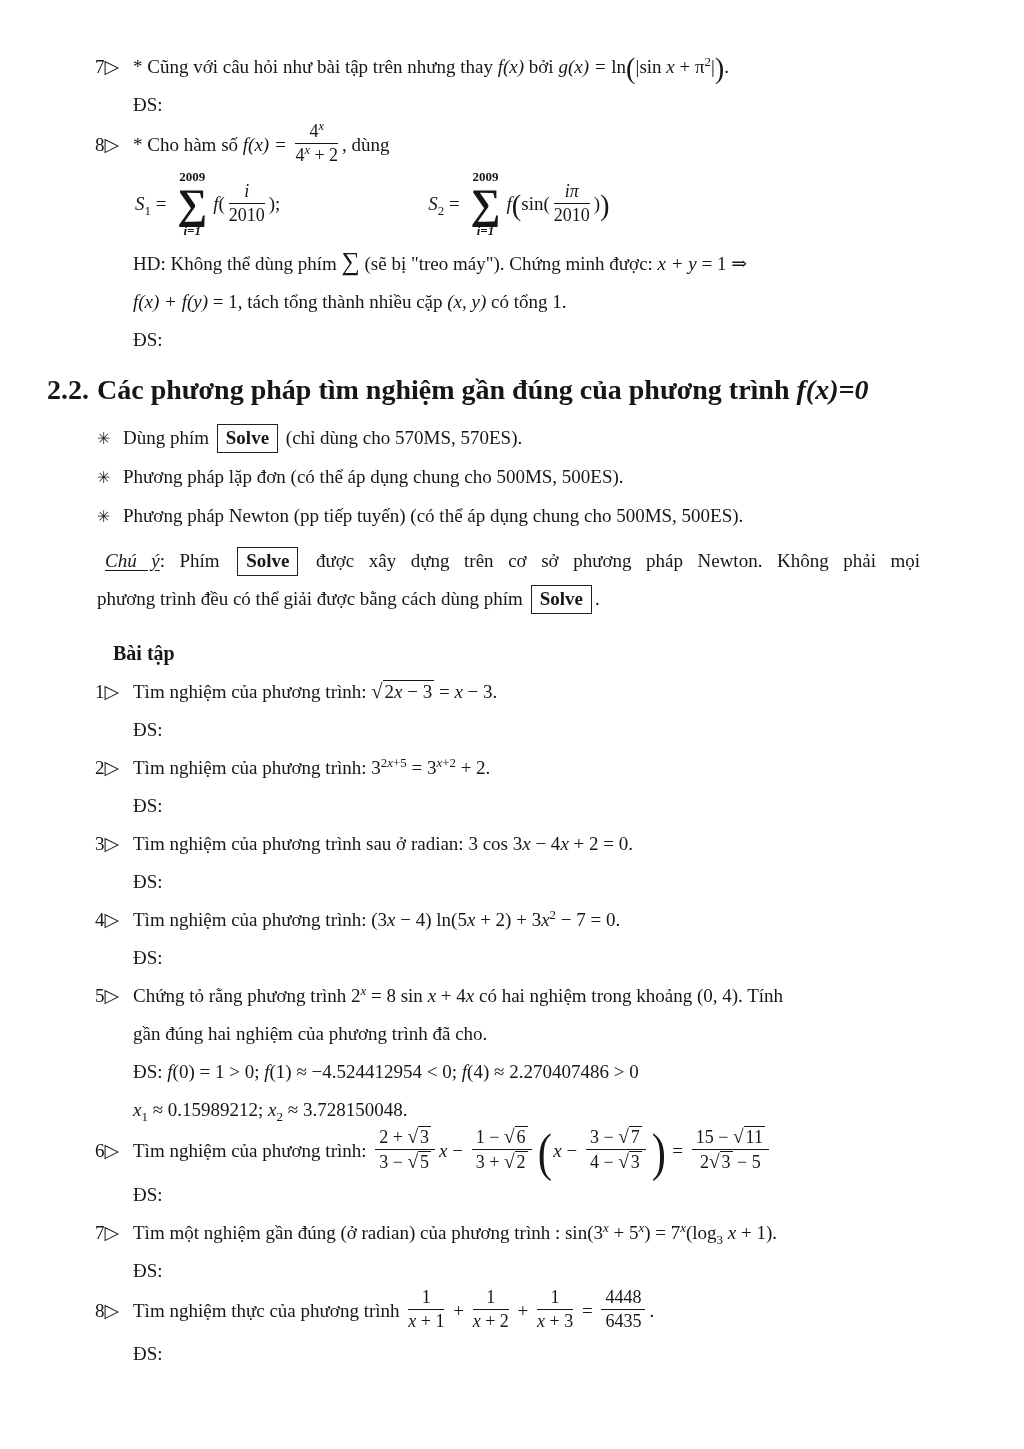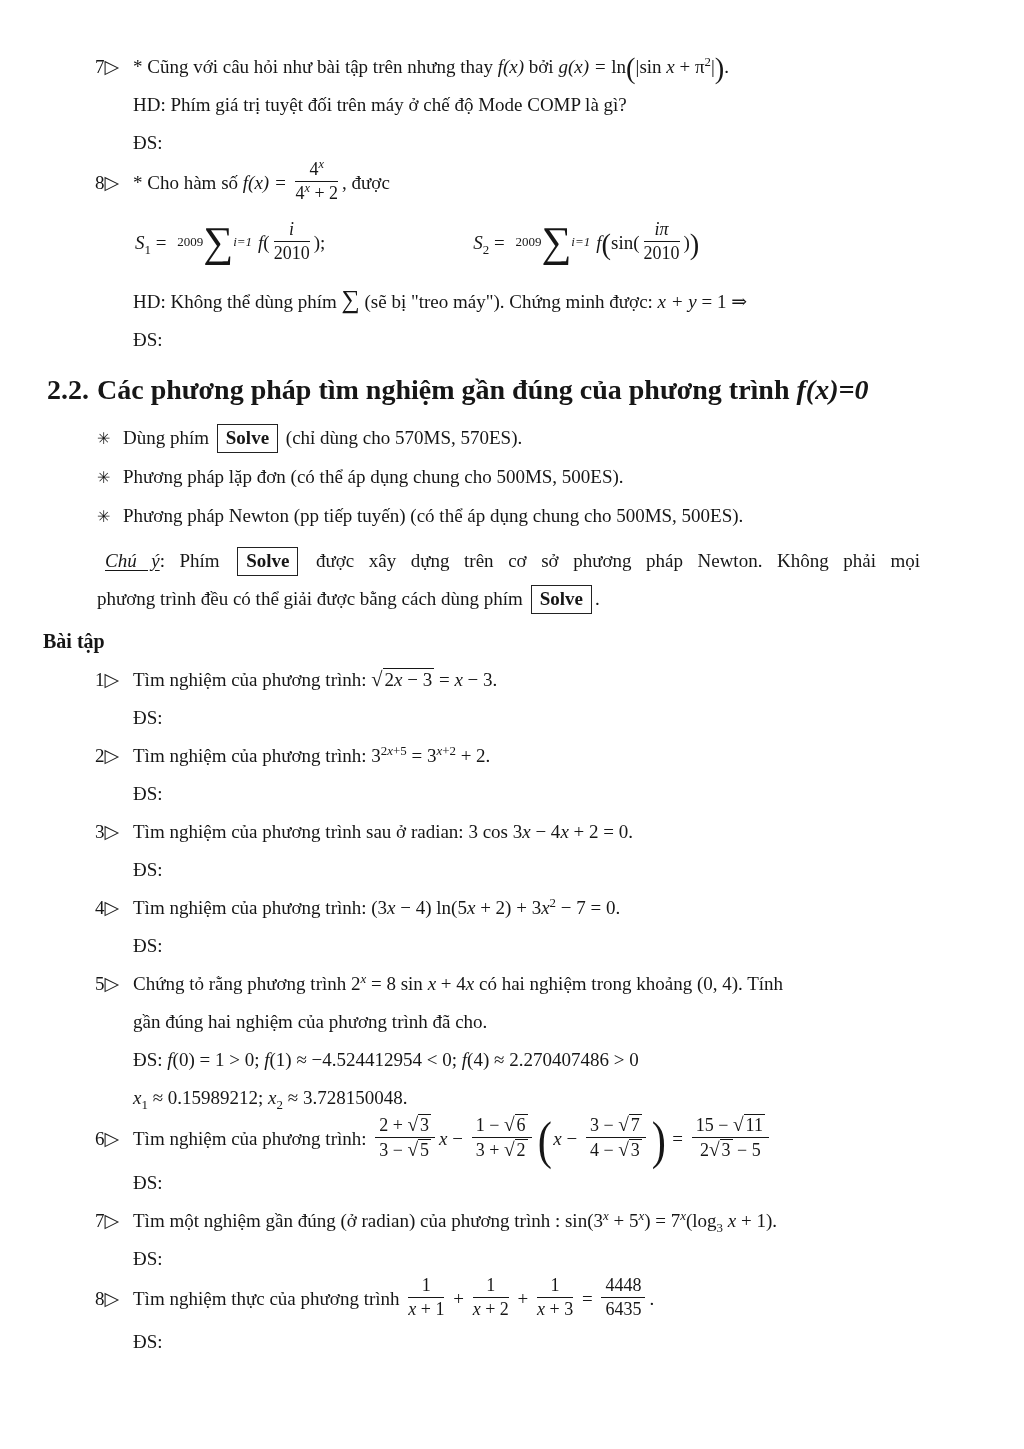--- a/index.html
+++ b/index.html
@@ -15,67 +15,64 @@
   .l-item{padding-left:95px;}
   .l-item .marker{width:38px;}
   .l-cont{padding-left:133px;}
   .l-sums{padding-left:135px;min-height:74px;align-items:center;}
   .l-heading{padding-left:47px;font-size:28px;font-weight:bold;margin:10px 0 8px;min-height:42px;line-height:42px;}
   .l-heading .marker{width:50px;}
   .l-bullet{padding-left:97px;}
   .l-bullet .marker{width:26px;font-size:16px;}
   .l-note,.l-notejust{display:block;padding-left:97px;padding-right:104px;line-height:38px;min-height:38px;}
   .l-notejust{margin-top:6px;text-align:justify;text-align-last:justify;}
-  .l-subhead{padding-left:43px;font-weight:bold;font-size:20px;margin-top:4px;min-height:38px;}
+  .l-subhead{padding-left:113px;font-weight:bold;font-size:20px;margin-top:16px;min-height:38px;}
   
   .t{font-style:normal;}
   .r{font-style:normal;}
   .m{font-style:italic;}
   .b{font-weight:bold;}
   .bi{font-weight:bold;font-style:italic;}
   .iu{font-style:italic;text-decoration:underline;text-underline-offset:3px;margin-left:8px;}
   sup.sc,sub.sc{font-size:68%;line-height:0;font-style:normal;}
   sup.sc{vertical-align:super;}
   sub.sc{vertical-align:sub;}
   .frac{display:inline-flex;flex-direction:column;vertical-align:middle;text-align:center;margin:0 4px;font-size:18px;transform:translateY(-3px);}
   .num{display:block;border-bottom:1.4px solid currentColor;padding:0 4px 1px;line-height:21px;}
   .den{display:block;padding-top:1px;line-height:21px;}
   .sqrt{white-space:nowrap;}
   .rad{font-size:108%;}
   .rsq{border-top:1.4px solid currentColor;padding:0 2px;}
-  .sum{display:inline-flex;flex-direction:row;align-items:center;vertical-align:middle;margin:0 6px;transform:translateY(-2px);}
+  .sum{display:inline-flex;flex-direction:column;align-items:center;vertical-align:middle;margin:0 6px;transform:translateY(-2px);font-weight:bold;}
   .sumtop,.sumbot{font-size:13px;line-height:14px;font-style:normal;}
   .sumbot{font-style:italic;}
   .sigma{font-size:42px;line-height:40px;}
   .big{font-size:150%;line-height:0;vertical-align:middle;}
   .bigg{display:inline-block;font-size:280%;line-height:0;vertical-align:middle;transform:scaleX(.8);font-weight:300;}
   .bigsym{font-size:135%;}
   .keybox{display:inline-block;border:1.3px solid #222;padding:0 8px 1px;margin:0 3px;font-weight:bold;line-height:26px;}
   .gap{display:inline-block;}
 </style>
 </head>
 <body>
 
 <div class="page" id="page">
     <div class="line l-item">
       <span class="marker">7▷</span>
       <span class="content"><span class="t">* Cũng với câu hỏi như bài tập trên nhưng thay </span><span class="m">f(x)</span><span class="t"> bởi </span><span class="m">g(x) = </span><span class="r">ln</span><span class="big">(</span><span class="r">|sin </span><span class="m">x</span><span class="r"> + π</span><sup class="sc"><span class="r">2</span></sup><span class="r">|</span><span class="big">)</span><span class="t">.</span></span>
     </div>
     <div class="line l-cont">
-      <span class="content"><span class="t">HD: Phím giá trị tuyệt đối trên máy ở chế độ Mode COMP là gì?</span></span>
-    </div>
-    <div class="line l-cont">
       <span class="content"><span class="t">ĐS:</span></span>
     </div>
     <div class="line l-item">
       <span class="marker">8▷</span>
       <span class="content"><span class="t">* Cho hàm số </span><span class="m">f(x) = </span><span class="frac">
           <span class="num"><span class="r">4</span><sup class="sc"><span class="m">x</span></sup></span>
           <span class="den"><span class="r">4</span><sup class="sc"><span class="m">x</span></sup><span class="r"> + 2</span></span>
-        </span><span class="t">, được</span></span>
+        </span><span class="t">, dùng</span></span>
     </div>
     <div class="line l-sums">
       <span class="content"><span class="m">S</span><sub class="sc"><span class="r">1</span></sub><span class="r"> = </span><span class="sum">
           <span class="sumtop">2009</span>
           <span class="sigma">∑</span>
           <span class="sumbot">i=1</span>
         </span><span class="m">f</span><span class="r">(</span><span class="frac">
           <span class="num"><span class="m">i</span></span>
           <span class="den"><span class="r">2010</span></span>
         </span><span class="r">);</span><span class="gap" style="width: 148px;"></span><span class="m">S</span><sub class="sc"><span class="r">2</span></sub><span class="r"> = </span><span class="sum">
@@ -84,20 +81,23 @@
           <span class="sumbot">i=1</span>
         </span><span class="m">f</span><span class="big">(</span><span class="r">sin(</span><span class="frac">
           <span class="num"><span class="m">iπ</span></span>
           <span class="den"><span class="r">2010</span></span>
         </span><span class="r">)</span><span class="big">)</span></span>
     </div>
     <div class="line l-cont">
       <span class="content"><span class="t">HD: Không thể dùng phím </span><span class="bigsym">∑</span><span class="t"> (sẽ bị "treo máy"). Chứng minh được: </span><span class="m">x + y</span><span class="r"> = 1 ⇒</span></span>
     </div>
     <div class="line l-cont">
+      <span class="content"><span class="m">f(x) + f(y)</span><span class="r"> = 1</span><span class="t">, tách tổng thành nhiều cặp </span><span class="m">(x, y)</span><span class="t"> có tổng 1.</span></span>
+    </div>
+    <div class="line l-cont">
       <span class="content"><span class="t">ĐS:</span></span>
     </div>
     <div class="line l-heading">
       <span class="marker">2.2.</span>
       <span class="content"><span class="b">Các phương pháp tìm nghiệm gần đúng của phương trình </span><span class="bi">f(x)=0</span></span>
     </div>
     <div class="line l-bullet">
       <span class="marker">✳</span>
       <span class="content"><span class="t">Dùng phím </span><span class="keybox">Solve</span><span class="t"> (chỉ dùng cho 570MS, 570ES).</span></span>
     </div>

